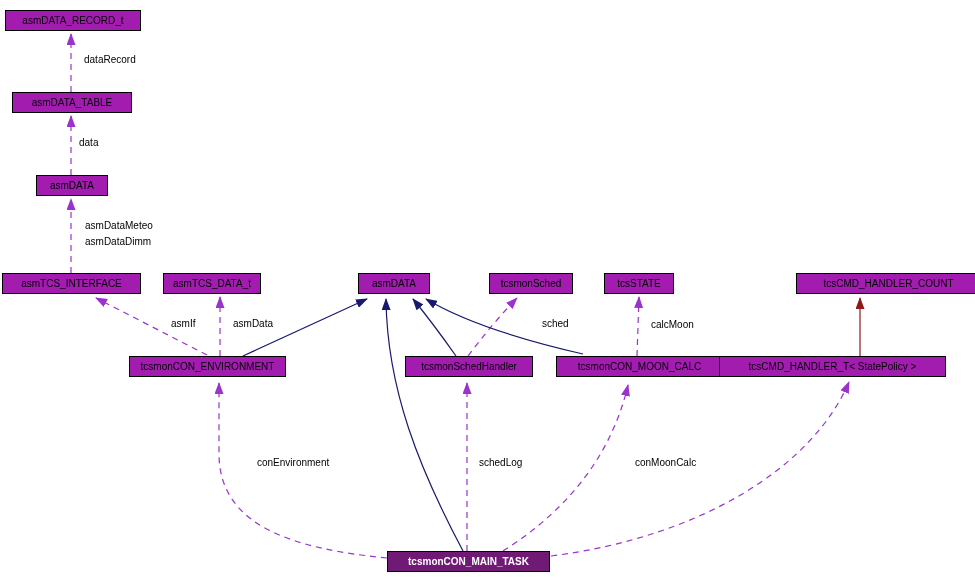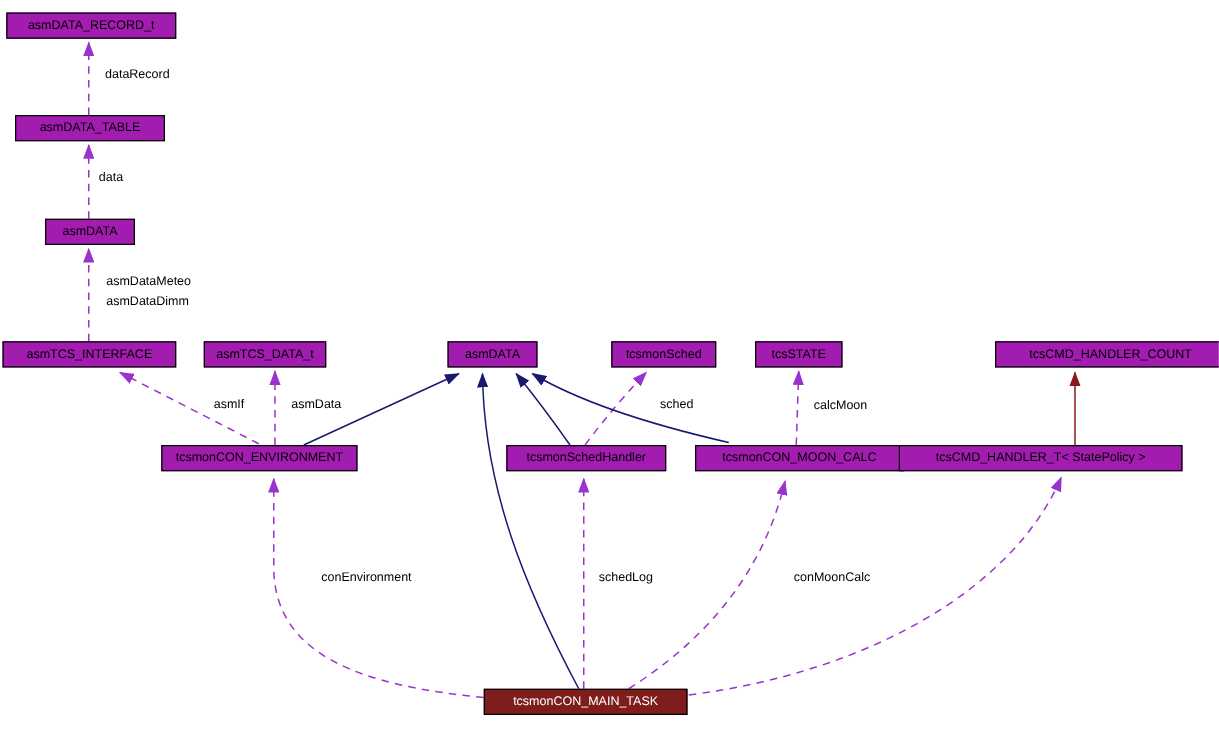--- a/index.html
+++ b/index.html
@@ -12,21 +12,21 @@
   svg.edges{position:absolute;left:0;top:0;z-index:1;}
   .pe{fill:none;stroke:#9a32cd;stroke-width:1.2;stroke-dasharray:6,5;}
   .ne{fill:none;stroke:#191970;stroke-width:1.2;}
   .re{fill:none;stroke:#8b1a1a;stroke-width:1.2;}
   .node{
     position:absolute;z-index:2;box-sizing:border-box;height:21px;
     border:1px solid #000000;background:#a21caf;color:#000000;
     font-size:10px;line-height:19px;text-align:center;white-space:nowrap;
     overflow:hidden;
   }
-  .node.main{background:#7f1d1d;color:#ffffff;border-color:#000000;}
+  .node.main{background:#701a75;color:#ffffff;border-color:#000000;font-weight:bold;}
   .elabel{
     position:absolute;z-index:2;font-size:10px;color:#000000;
     white-space:nowrap;line-height:12px;
   }
   .handler-stack{
     position:absolute;z-index:2;left:818px;top:399px;width:140px;
     text-align:center;font-size:10px;color:#000000;line-height:16px;
   }
   .handler-stack div{height:16px;}
 </style>
@@ -82,20 +82,20 @@
   <div class="node" style="left:556px;top:356px;width:167px;">tcsmonCON_MOON_CALC</div>
   <div class="node" style="left:719px;top:356px;width:227px;">tcsCMD_HANDLER_T&lt; StatePolicy &gt;</div>
   <div class="node main" style="left:387px;top:551px;width:163px;">tcsmonCON_MAIN_TASK</div>
 
   <div class="elabel" style="left:84px;top:54px;">dataRecord</div>
   <div class="elabel" style="left:79px;top:137px;">data</div>
   <div class="elabel" style="left:85px;top:220px;">asmDataMeteo</div>
   <div class="elabel" style="left:85px;top:236px;">asmDataDimm</div>
   <div class="elabel" style="left:171px;top:318px;">asmIf</div>
   <div class="elabel" style="left:233px;top:318px;">asmData</div>
-  <div class="elabel" style="left:528px;top:318px;">sched</div>
+  <div class="elabel" style="left:542px;top:318px;">sched</div>
   <div class="elabel" style="left:651px;top:319px;">calcMoon</div>
   <div class="elabel" style="left:257px;top:457px;">conEnvironment</div>
   <div class="elabel" style="left:479px;top:457px;">schedLog</div>
   <div class="elabel" style="left:635px;top:457px;">conMoonCalc</div>
 
 
 </div>
 
 </body></html>

